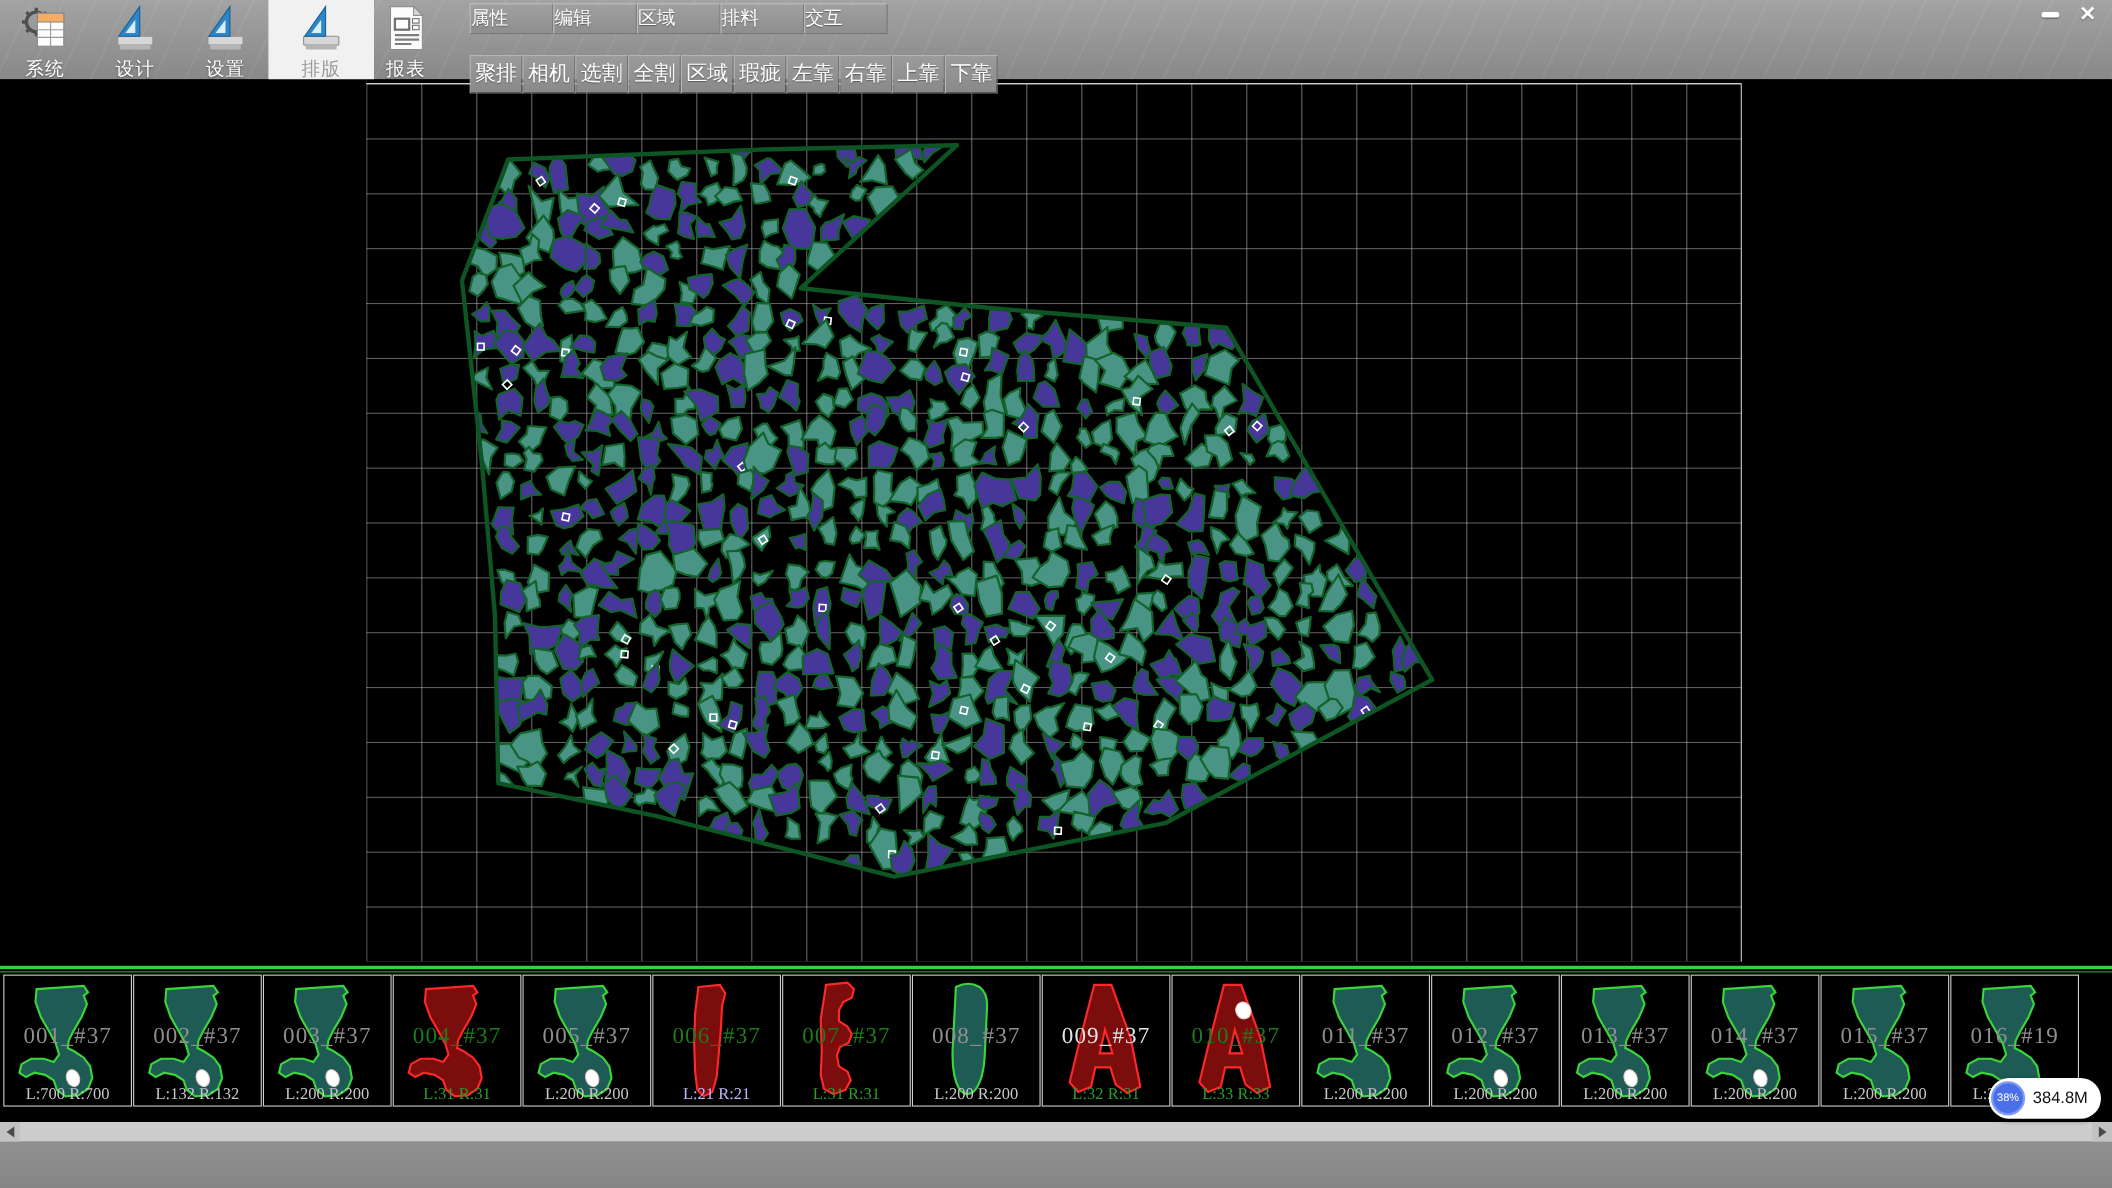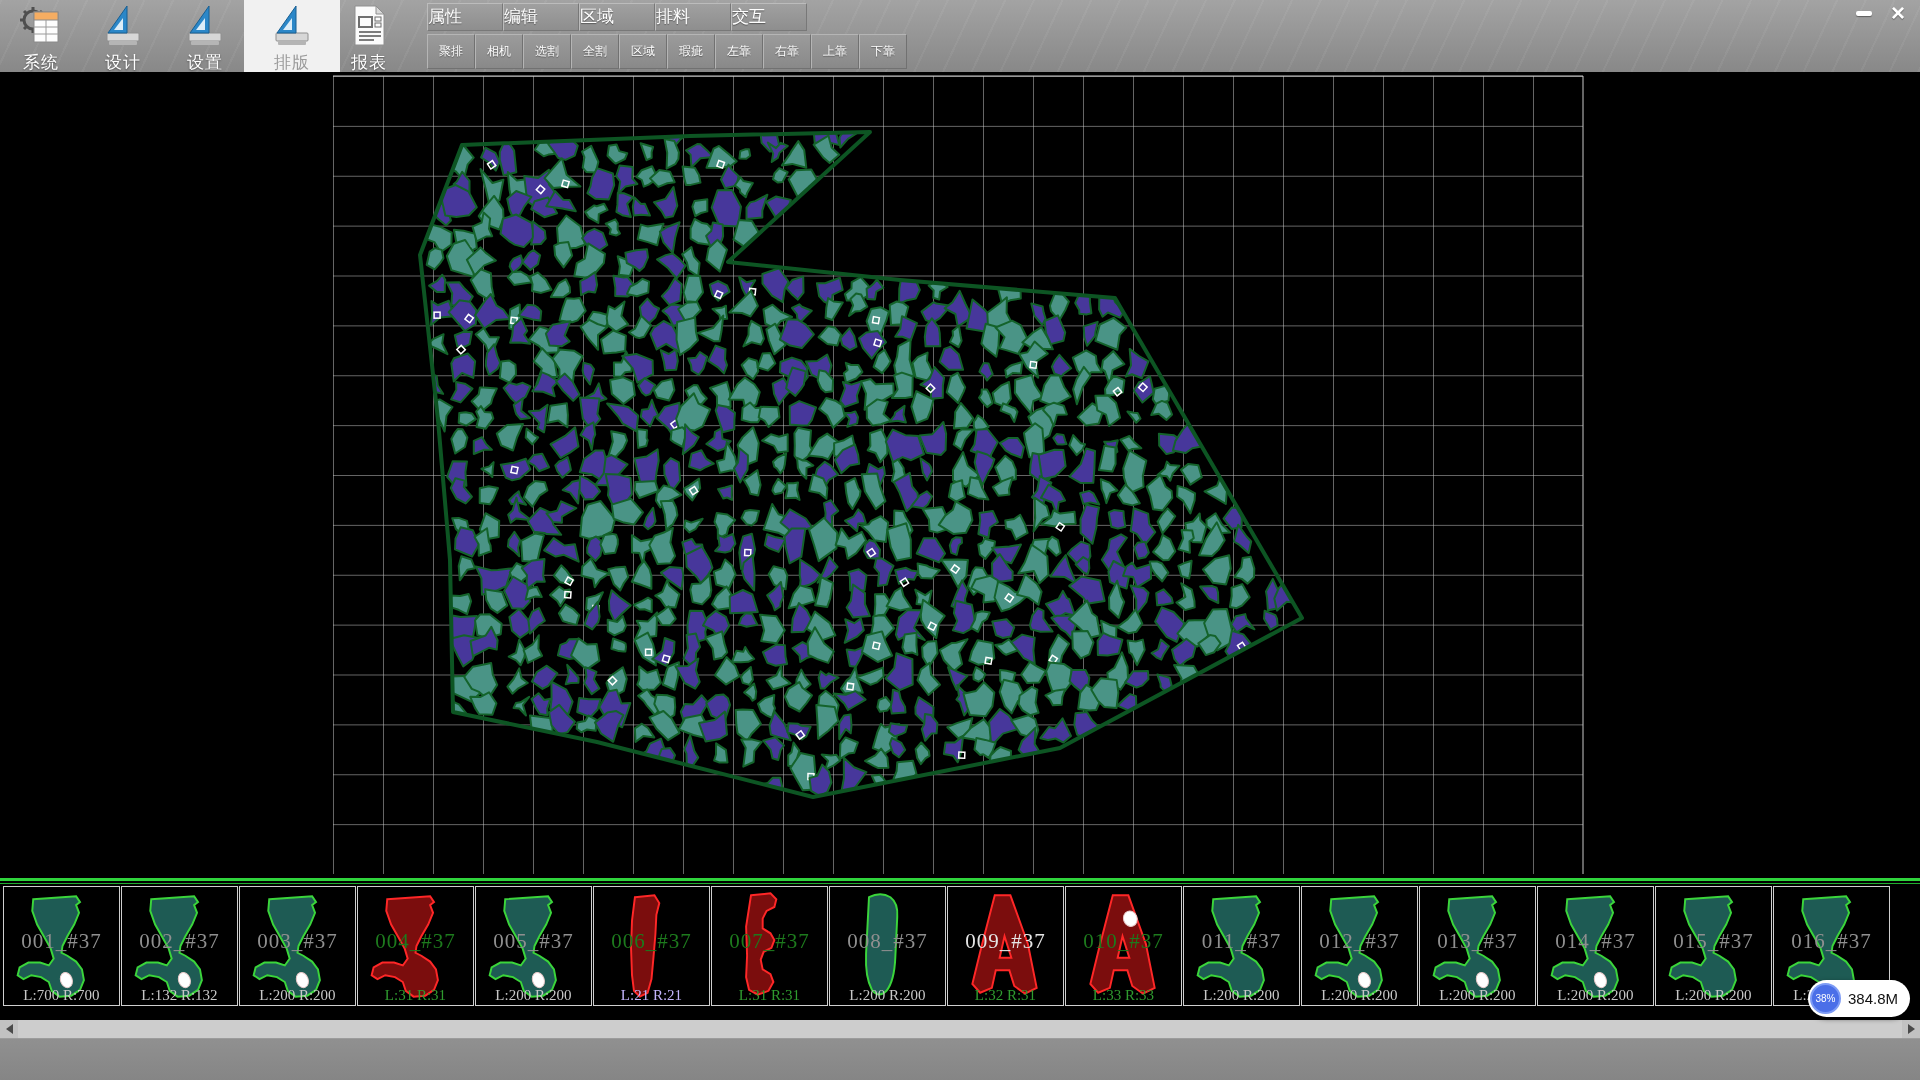--- a/index.html
+++ b/index.html
@@ -13,22 +13,22 @@
     background:repeating-linear-gradient(115deg,rgba(255,255,255,.05) 0 2px,transparent 2px 26px);}
   .nav-btn{position:absolute;top:0;height:72px;width:78px;text-align:center;color:#fff;cursor:default;z-index:2;}
   .nav-btn .ic{height:48px;padding-top:3px;}
   .nav-btn .lbl{font-size:17px;letter-spacing:1px;text-shadow:0 1px 2px rgba(0,0,0,.45);}
   .nav-btn.selected{background:#f1f1f1;}
   .nav-btn.selected .lbl{color:#9a9a9a;text-shadow:none;}
   .tab{position:absolute;top:3px;width:74px;height:26px;line-height:26px;text-align:left;z-index:2;
     color:#fff;font-size:17px;background:linear-gradient(#a0a0a0,#8e8e8e);
     border:1px solid #bcbcbc;border-right-color:#787878;border-bottom-color:#787878;
     text-shadow:0 1px 1px rgba(0,0,0,.4);}
-  .tool{position:absolute;top:34px;width:46px;height:33px;line-height:33px;text-align:center;z-index:2;
-    color:#fff;font-size:12px;background:linear-gradient(#9b9b9b,#898989);
+  .tool{position:absolute;top:50px;width:46px;height:33px;line-height:33px;text-align:center;z-index:2;
+    color:#fff;font-size:19px;background:linear-gradient(#9b9b9b,#898989);
     border:1px solid #b5b5b5;border-right-color:#717171;border-bottom-color:#717171;
     text-shadow:0 1px 1px rgba(0,0,0,.4);font-family:Liberation Serif, serif;}
   .winbtn{position:absolute;top:2px;width:28px;height:22px;z-index:3;display:flex;align-items:center;justify-content:center;}
   .winbtn .minus{width:16px;height:5px;background:#fff;border-radius:2px;box-shadow:0 1px 1px rgba(0,0,0,.4);}
   .winbtn .x{color:#fff;font-size:24px;font-weight:bold;line-height:20px;text-shadow:0 1px 1px rgba(0,0,0,.4);}
 
   
   #canvas-wrap{position:absolute;left:0;top:72px;width:1920px;height:806px;background:#000;}
 
   
@@ -938,21 +938,21 @@
         <svg width="115" height="116" viewBox="0 0 118 118">
           <path d="M30,12 L74,9 L78,15 L74,18 L77,26 L72,38 L65,50 L60,60 L59,67 L65,70 L74,76 L80,84 L82,95 L78,105 L69,111 L57,112 L49,106 L46,97 L38,92 L28,90 L20,94 L14,90 L16,82 L25,77 L37,77 L46,80 L51,73 L48,63 L42,52 L34,38 L29,24 Z" fill="#1e5b54" stroke="#3bd53b" stroke-width="2" fill-rule="evenodd"></path>
         </svg>
         <div class="pid" style="color: rgb(143, 143, 143);">015_#37</div>
         <div class="plr" style="color: rgb(200, 200, 200);">L:200 R:200</div>
       </div>
       <div class="cell">
         <svg width="115" height="116" viewBox="0 0 118 118">
           <path d="M30,12 L74,9 L78,15 L74,18 L77,26 L72,38 L65,50 L60,60 L59,67 L65,70 L74,76 L80,84 L82,95 L78,105 L69,111 L57,112 L49,106 L46,97 L38,92 L28,90 L20,94 L14,90 L16,82 L25,77 L37,77 L46,80 L51,73 L48,63 L42,52 L34,38 L29,24 Z" fill="#1e5b54" stroke="#3bd53b" stroke-width="2" fill-rule="evenodd"></path>
         </svg>
-        <div class="pid" style="color: rgb(143, 143, 143);">016_#37</div>
+        <div class="pid" style="color: rgb(143, 143, 143);">016_#19</div>
         <div class="plr" style="color: rgb(200, 200, 200);">L:200 R:200</div>
       </div>
     </div>
 </div>
 
 <div id="badge">
   <div class="ring">
     <span>38%</span>
   </div>
   <div class="mem">384.8M</div>

